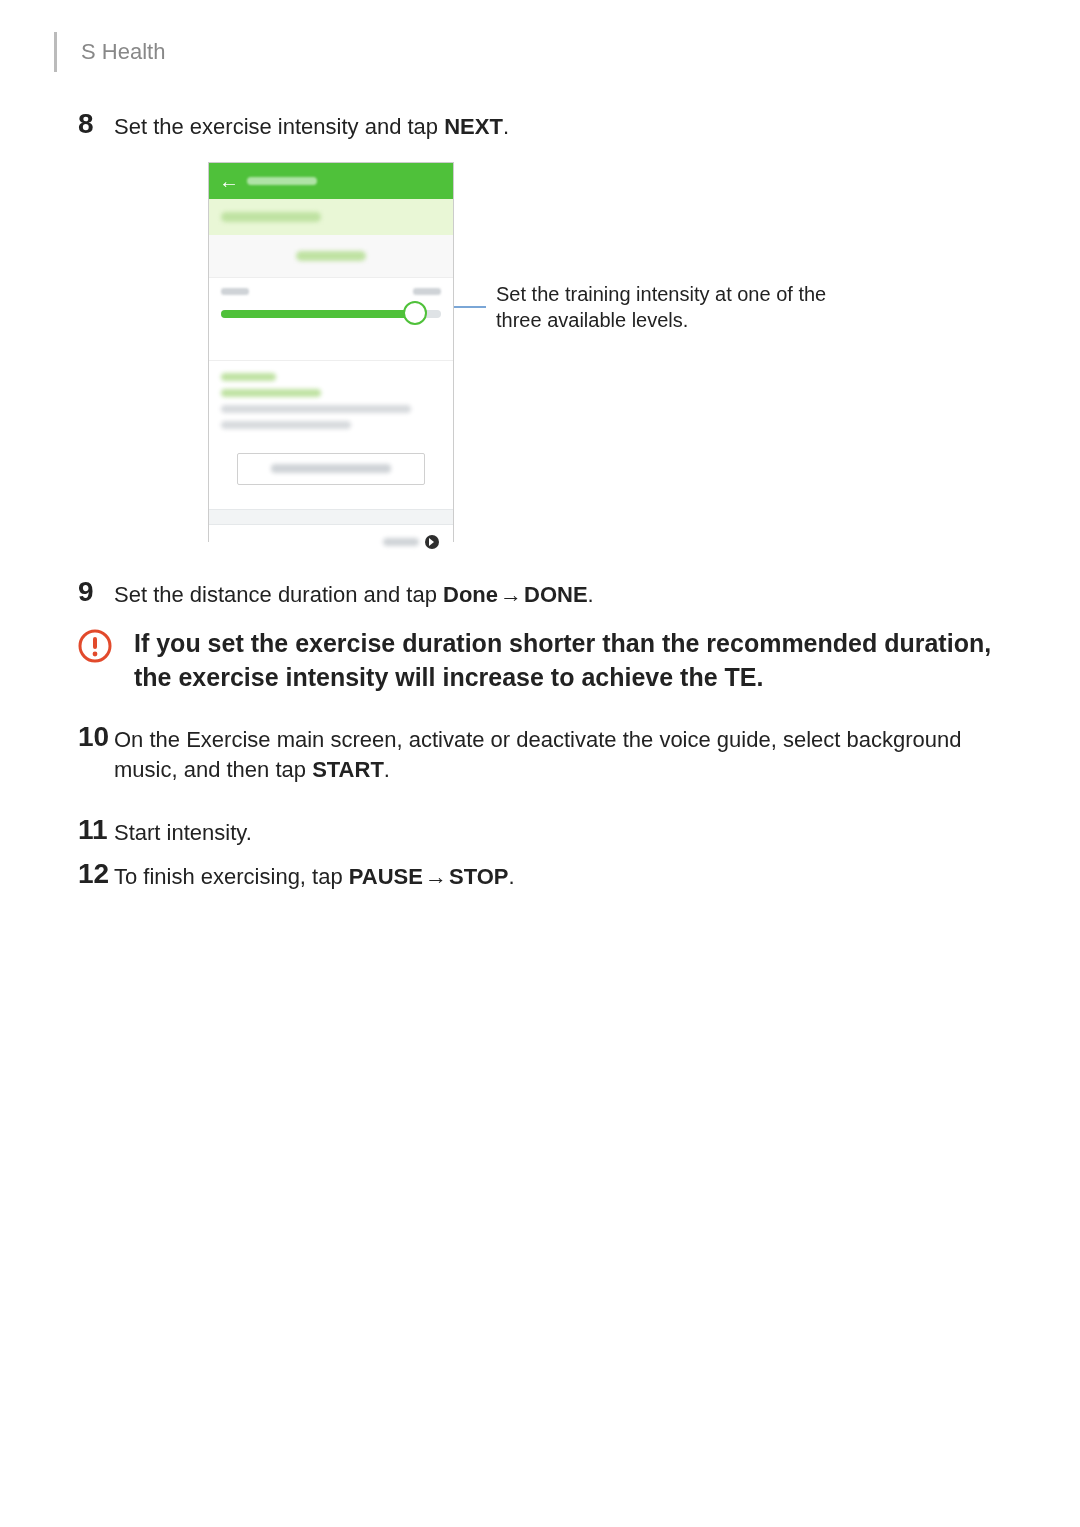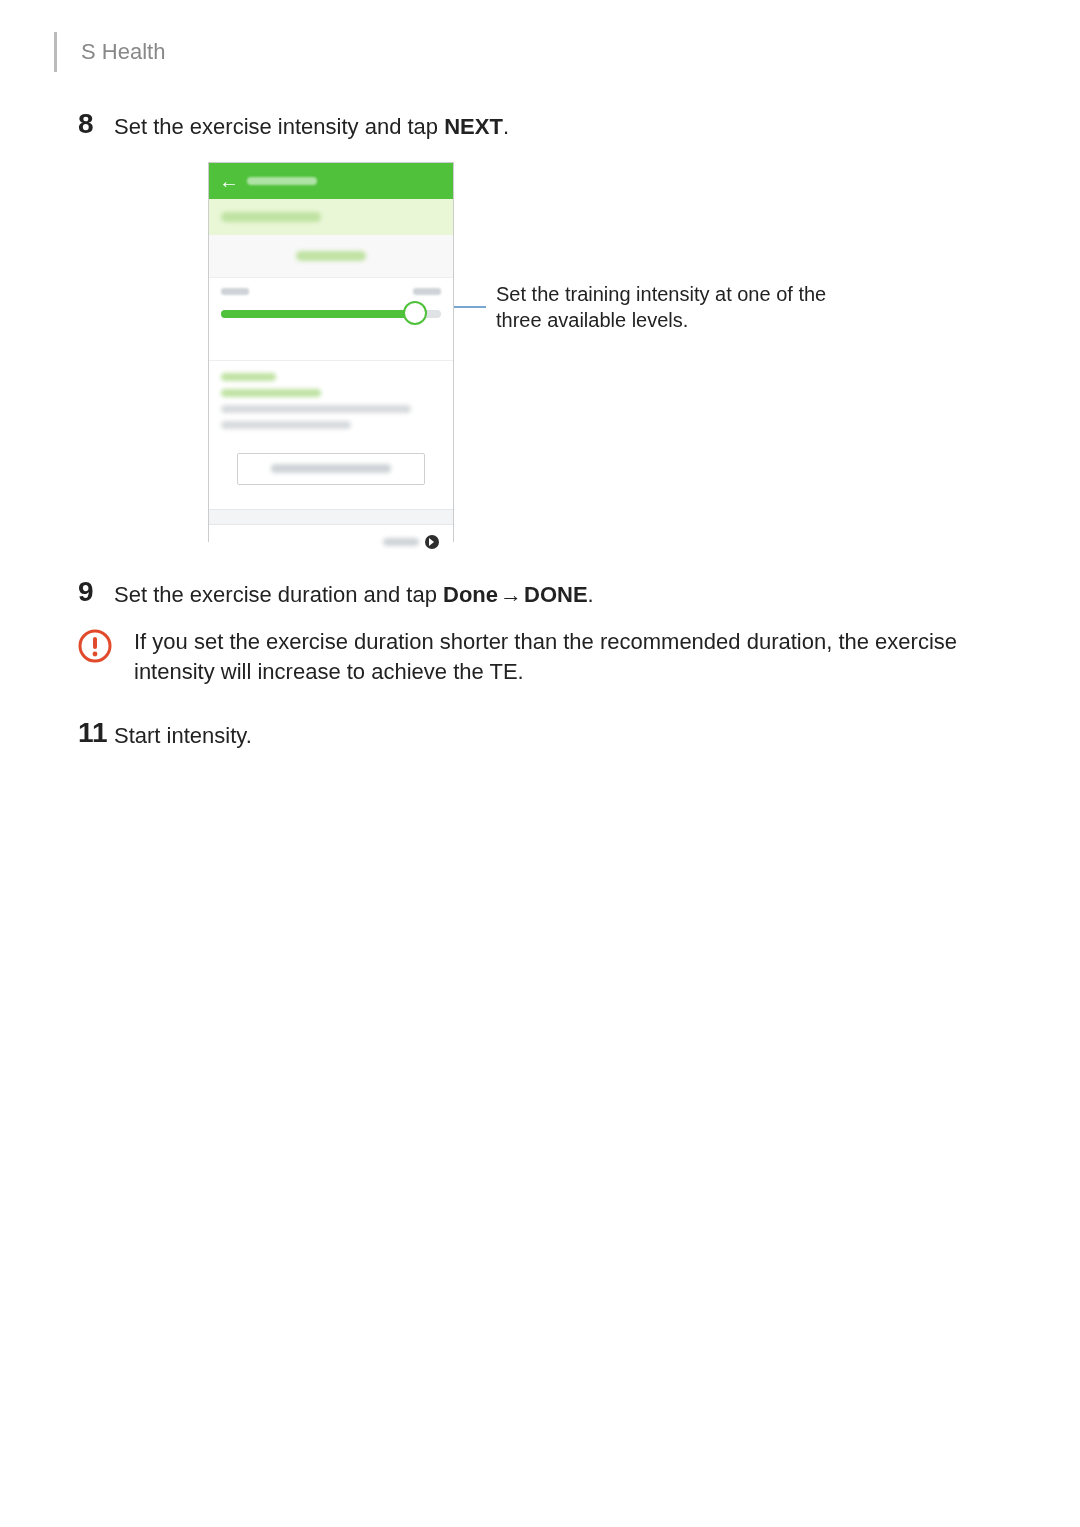--- a/index.html
+++ b/index.html
@@ -38,21 +38,21 @@
   .next-row{height:34px;display:flex;align-items:center;justify-content:flex-end;padding-right:14px;background:#fff;gap:6px;}
   .next-blur{width:36px;height:8px;background:#cfd3d7;border-radius:4px;filter:blur(2px);}
   .next-icon{width:14px;height:14px;border-radius:50%;background:#2e2e2e;position:relative;}
   .next-icon:after{content:"";position:absolute;left:4px;top:3px;width:0;height:0;border-left:5px solid #fff;border-top:4px solid transparent;border-bottom:4px solid transparent;}
   .callout{display:flex;align-items:center;margin-left:-2px;}
   .callout-line{width:34px;height:2px;background:#7aa6d6;}
   .callout-text{font-size:20px;line-height:1.3;margin-left:10px;max-width:340px;}
   .note{display:flex;margin:18px 0 30px 0;}
   .note-icon{width:34px;height:34px;flex:0 0 34px;margin-right:22px;margin-top:2px;}
   .note-icon svg{width:34px;height:34px;display:block;}
-  .note-text{flex:1;font-size:22px;line-height:1.35;}
+  .note-text{flex:1;font-size:25px;line-height:1.35;font-weight:bold;}
   .pagenum{position:absolute;left:0;right:0;bottom:38px;text-align:center;color:#777;font-size:20px;}
 </style>
 </head>
 <body>
 
 <div class="page">
   <div class="header-block">
     <div class="header-rule"></div>
     <div class="header-title">S Health</div>
   </div>
@@ -103,39 +103,51 @@
       </div>
       <div class="callout" style="margin-top:-90px;">
         <div class="callout-line"></div>
         <div class="callout-text">Set the training intensity at one of the three available levels.</div>
       </div>
     </div>
 
     <div class="step">
       <div class="step-num">9</div>
       <div class="step-body">
-        <span>Set the exercise duration and tap </span><strong>Done</strong><span class="arrow"> → </span><strong>DONE</strong><span>.</span>
+        <span>Set the distance duration and tap </span><strong>Done</strong><span class="arrow"> → </span><strong>DONE</strong><span>.</span>
       </div>
     </div>
 
     <div class="note">
       <div class="note-icon">
         <svg viewBox="0 0 34 34">
             <circle cx="17" cy="17" r="15" fill="none" stroke="#e24a2c" stroke-width="3"></circle>
             <rect x="15" y="8" width="4" height="12" rx="2" fill="#e24a2c"></rect>
             <circle cx="17" cy="25" r="2.4" fill="#e24a2c"></circle>
           </svg>
       </div>
       <div class="note-text">If you set the exercise duration shorter than the recommended duration, the exercise intensity will increase to achieve the TE.</div>
     </div>
 
+    <div class="step">
+      <div class="step-num">10</div>
+      <div class="step-body">
+        <span>On the Exercise main screen, activate or deactivate the voice guide, select background music, and then tap </span><strong>START</strong><span>.</span>
+      </div>
+    </div>
 
     <div class="step" style="margin-top:34px">
       <div class="step-num">11</div>
       <div class="step-body">Start intensity.</div>
     </div>
 
 
+    <div class="step">
+      <div class="step-num">12</div>
+      <div class="step-body">
+        <span>To finish exercising, tap </span><strong>PAUSE</strong><span class="arrow"> → </span><strong>STOP</strong><span>.</span>
+      </div>
+    </div>
 
 
   </div>
 
 </div>
 
 </body></html>

